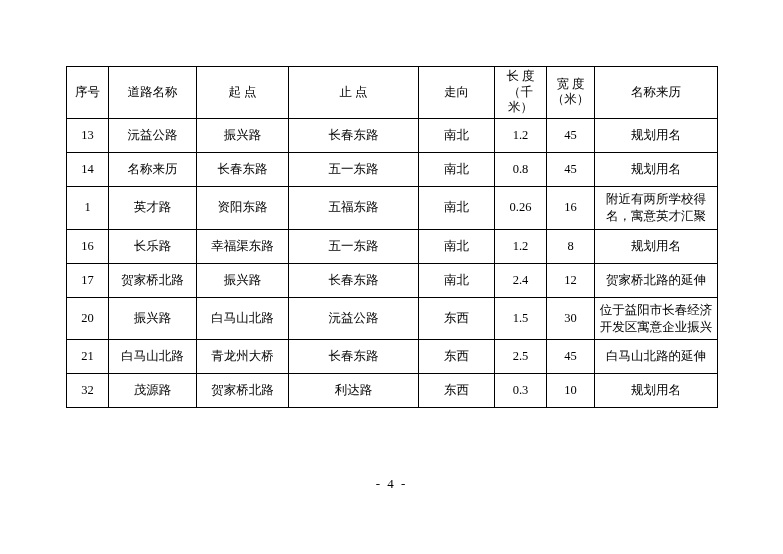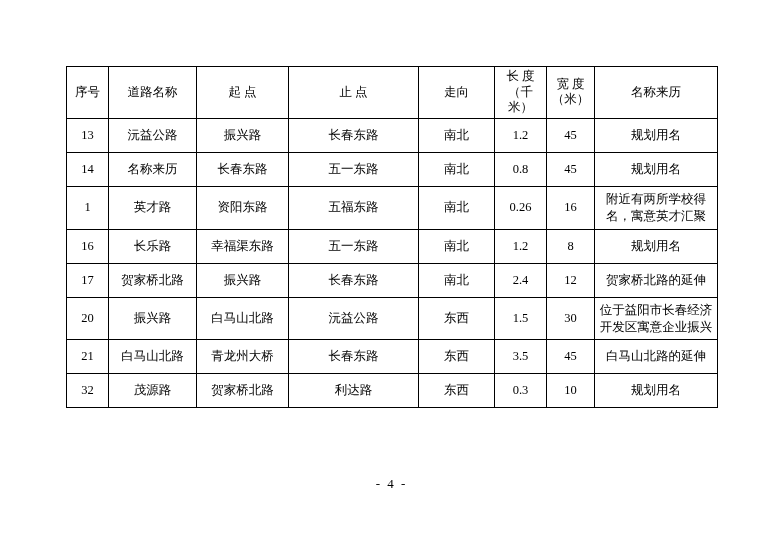--- a/index.html
+++ b/index.html
@@ -183,21 +183,21 @@
           <td class="num">1.5</td>
           <td class="num">30</td>
           <td class="origin-cell">位于益阳市长春经济开发区寓意企业振兴</td>
         </tr>
         <tr>
           <td class="num">21</td>
           <td>白马山北路</td>
           <td>青龙州大桥</td>
           <td class="cell-left">长春东路</td>
           <td>东西</td>
-          <td class="num">3.5</td>
+          <td class="num">2.5</td>
           <td class="num">45</td>
           <td class="origin-cell">白马山北路的延伸</td>
         </tr>
         <tr>
           <td class="num">32</td>
           <td>茂源路</td>
           <td>贺家桥北路</td>
           <td class="cell-left">利达路</td>
           <td>东西</td>
           <td class="num">0.3</td>

